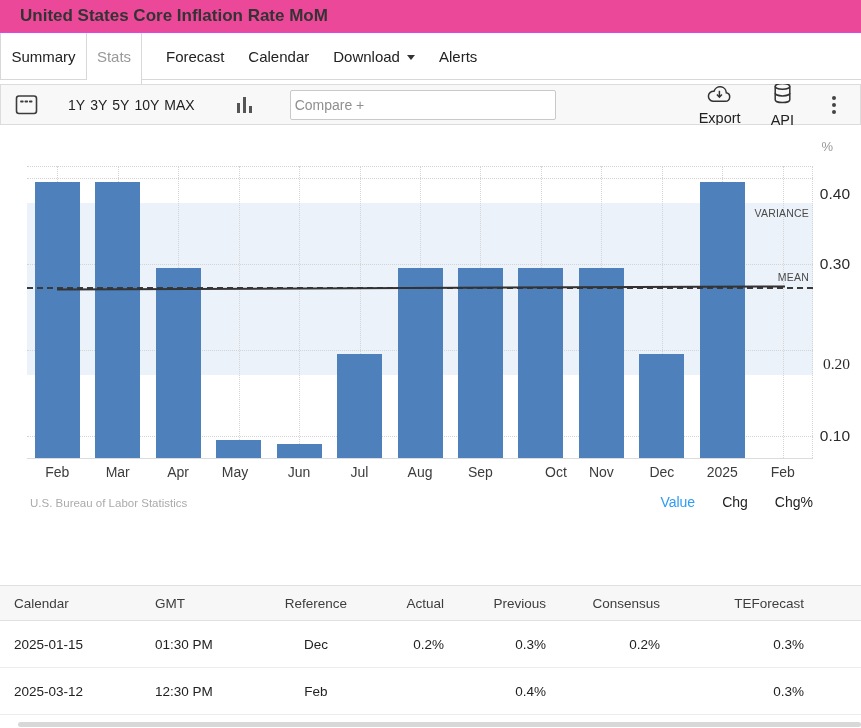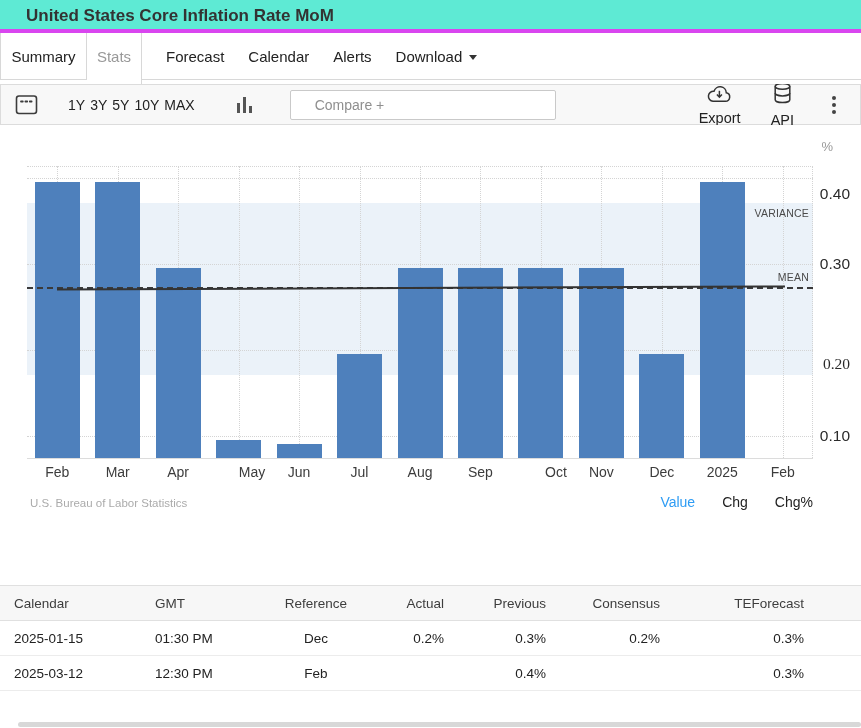--- a/index.html
+++ b/index.html
@@ -1,21 +1,21 @@
 <!DOCTYPE html>
 <html><head>
 <meta charset="utf-8">
 <style>
   * { margin:0; padding:0; box-sizing:border-box; }
   body { background:#fff; font-family:"Liberation Sans", sans-serif; }
   .page { position:relative; width:861px; height:728px; background:#fff; overflow:hidden; }
 
   
-  .titlebar { height:33px; background:#5eead4; border-bottom:4px solid #d946ef;
-              line-height:32px; padding-left:26px; font-size:17px; font-weight:bold; color:#333; }
+  .titlebar { height:33px; background:#ec4899; border-bottom:1px solid #d946ef;
+              line-height:32px; padding-left:20px; font-size:17px; font-weight:bold; color:#333; }
 
   
   .tabs { position:relative; height:51px; background:#fff; display:flex; align-items:flex-start; }
   .tabs-line { position:absolute; left:0; top:46px; width:100%; height:1px; background:#d8d8d8; }
   .tab { position:relative; z-index:1; font-size:15px; color:#222; height:47px; line-height:47px; cursor:pointer; white-space:nowrap; }
   .tab-summary { width:87px; text-align:center; border-left:1px solid #d8d8d8; border-right:1px solid #d8d8d8; }
   .tab-stats { width:55px; text-align:center; height:51px; border-right:1px solid #d8d8d8; background:#fff; z-index:2; color:#999; }
   .tab-plain { padding:0 12px; }
   .tab-forecast { margin-left:12px; }
   .caret { display:inline-block; width:0; height:0; border-left:4px solid transparent; border-right:4px solid transparent;
@@ -23,21 +23,21 @@
 
   
   .toolbar { height:41px; background:#f8f8f8; border:1px solid #dcdcdc; display:flex; align-items:center; padding:0 16px 0 14px; }
   .tb-icon-btn { display:flex; align-items:center; cursor:pointer; }
   .ranges { display:flex; gap:5px; margin-left:30px; font-size:14px; color:#222; }
   .range { cursor:pointer; }
   .bars-icon { display:flex; align-items:flex-end; gap:3px; margin-left:42px; height:16px; cursor:pointer; }
   .bars-icon span { width:3px; background:#555; display:block; }
   .bars-icon .b1{height:10px;} .bars-icon .b2{height:16px;} .bars-icon .b3{height:7px;}
   .compare { margin-left:38px; width:266px; height:30px; border:1px solid #c9c9c9; border-radius:2px; background:#fff;
-             font-family:"Liberation Sans", sans-serif; font-size:14px; color:#333; padding:0 24px; outline:none; }
+             font-family:"Liberation Sans", sans-serif; font-size:14px; color:#333; padding:0 4px; outline:none; }
   .compare::placeholder { color:#8f8f8f; }
   .tb-right { margin-left:auto; display:flex; align-items:center; gap:30px; }
   .tb-label-btn { display:flex; align-items:center; gap:7px; font-size:14.5px; color:#222; cursor:pointer;flex-direction:column; }
   .kebab { width:20px; height:22px; display:flex; align-items:center; justify-content:center; cursor:pointer; }
   .kebab i { width:4px; height:4px; border-radius:50%; background:#444; box-shadow:0 -7px 0 #444, 0 7px 0 #444; }
 
   
   .chart-card { position:relative; height:435px; background:#fff; }
   .unit-label { position:absolute; top:14px; right:28px; font-size:13px; color:#999; }
   #plot { position:absolute; left:27px; top:41px; width:786px; height:293px; border-bottom:1px solid #dcdcdc; }
@@ -52,41 +52,41 @@
   .xtick { position:absolute; top:339px; transform:translateX(-50%); font-size:14px; color:#3c3c3c; white-space:nowrap; }
   .chart-footer-src { position:absolute; left:30px; top:372px; font-size:11.5px; color:#ababab; }
   .chart-modes { position:absolute; right:48px; top:369px; display:flex; gap:27px; font-size:14px; color:#222; }
   .mode { cursor:pointer; }
   .mode.active { color:#2e9cf4; }
 
   
   .data-table { width:861px; margin-top:25px; border-collapse:collapse; table-layout:fixed; font-size:13.5px; }
   .data-table thead tr { background:#f7f7f7; border-top:1px solid #e0e0e0; border-bottom:1px solid #e0e0e0; }
   .data-table th { font-weight:normal; color:#3d3d3d; height:35px; }
-  .data-table td { color:#222; height:35px; }
+  .data-table td { color:#222; height:47px; }
   .data-table tbody tr { border-bottom:1px solid #ececec; cursor:pointer; }
   .al { text-align:left; padding-left:14px; } .ac { text-align:center; } .ar { text-align:right; padding-right:6px; }
 
   .hscroll-thumb { position:absolute; left:18px; top:722px; width:843px; height:5px; background:#d8d8d8; border-radius:3px; }
 </style>
 </head>
 <body>
 
 <div class="page">
 
   <div class="titlebar">United States Core Inflation Rate MoM</div>
 
   <div class="tabs">
     <div class="tabs-line"></div>
     <div class="tab tab-summary">Summary</div>
     <div class="tab tab-stats">Stats</div>
     <div class="tab tab-plain tab-forecast">Forecast</div>
     <div class="tab tab-plain">Calendar</div>
+    <div class="tab tab-plain"><span>Download</span><span class="caret"></span></div>
     <div class="tab tab-plain">Alerts</div>
-    <div class="tab tab-plain"><span>Download</span><span class="caret"></span></div>
   </div>
 
   <div class="toolbar">
     <div class="tb-icon-btn">
       <svg width="23" height="21" viewBox="0 0 23 21">
         <rect x="1.5" y="2" width="20" height="17.5" rx="2.5" fill="none" stroke="#3c3c3c" stroke-width="1.6"></rect>
         <line x1="6" y1="7.5" x2="17.5" y2="7.5" stroke="#3c3c3c" stroke-width="1.8" stroke-dasharray="1.8 2.6" stroke-linecap="round"></line>
       </svg>
     </div>
     <div class="ranges">
@@ -171,21 +171,21 @@
       <span class="mode">Chg</span>
       <span class="mode">Chg%</span>
     </div>
   <div class="ytick" style="top: 60px;">0.40</div>
       <div class="ytick" style="top: 129.906px;">0.30</div>
       <div class="ytick" style="top: 230px; font-family: Liberation Serif, serif;">0.20</div>
       <div class="ytick" style="top: 301.671px;">0.10</div>
       <div class="xtick" style="left: 57.2308px;">Feb</div>
       <div class="xtick" style="left: 117.692px;">Mar</div>
       <div class="xtick" style="left: 178.154px;">Apr</div>
-      <div class="xtick" style="left: 252px;">May</div>
+      <div class="xtick" style="left: 235px;">May</div>
       <div class="xtick" style="left: 299.077px;">Jun</div>
       <div class="xtick" style="left: 359.538px;">Jul</div>
       <div class="xtick" style="left: 420px;">Aug</div>
       <div class="xtick" style="left: 480.462px;">Sep</div>
       <div class="xtick" style="left: 540.923px; margin-left: 15px;">Oct</div>
       <div class="xtick" style="left: 601.385px;">Nov</div>
       <div class="xtick" style="left: 661.846px;">Dec</div>
       <div class="xtick" style="left: 722.308px;">2025</div>
       <div class="xtick" style="left: 782.769px;">Feb</div>
     </div>

